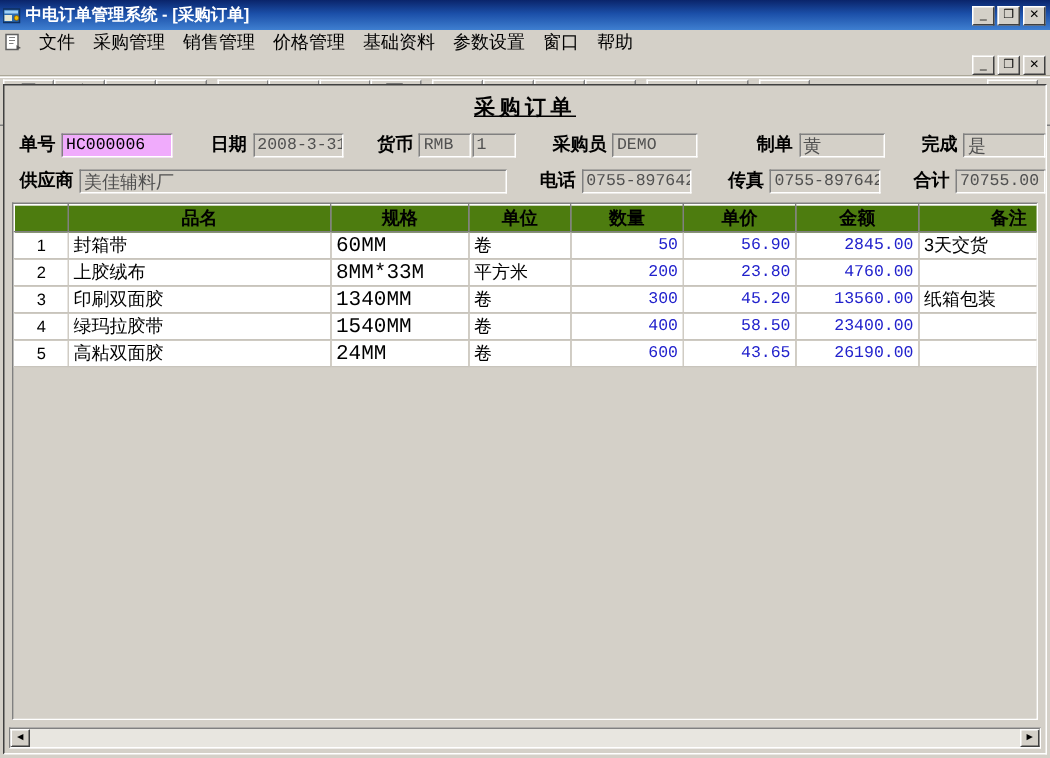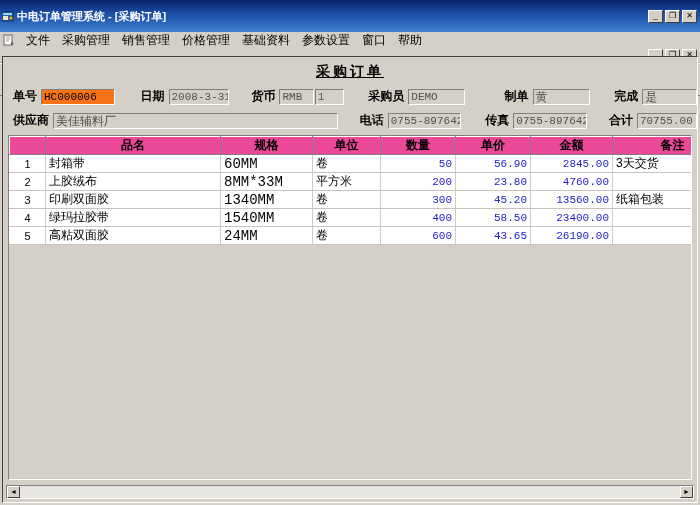--- a/index.html
+++ b/index.html
@@ -7,21 +7,21 @@
     width:700px;height:505px;overflow:hidden;
     background:#d4d0c8;
     font-family:"Liberation Sans","DejaVu Sans",sans-serif;
     font-size:12px;color:#000;
     -webkit-font-smoothing:none;
   }
   .app{position:relative;width:700px;height:505px;background:#d4d0c8;}
 
   
   .titlebar{
-    height:32px;
+    height:20px;
     background:linear-gradient(to bottom,#0a246a 0%,#1b4fa8 45%,#3f7fd0 100%);
     display:flex;align-items:center;
     padding:0 2px;box-sizing:border-box;
   }
   .titlebar .tb-icon{
     width:12px;height:12px;margin-right:3px;flex:0 0 auto;
     display:flex;align-items:center;justify-content:center;
   }
   .titlebar .tb-text{
     color:#fff;font-size:11px;font-weight:bold;white-space:nowrap;
@@ -96,36 +96,36 @@
   }
 
   .fieldrow{
     display:flex;align-items:flex-end;height:20px;margin-top:4px;padding-left:10px;
     box-sizing:border-box;
   }
   .lbl{font-size:12px;font-weight:bold;white-space:nowrap;margin-right:4px;}
   .fld{
     height:16px;box-sizing:border-box;
     border:1px solid;border-color:#808080 #ffffff #ffffff #808080;
-    background:#f97316;font-size:11px;line-height:14px;
+    background:#f0abfc;font-size:11px;line-height:14px;
     padding:0 2px;white-space:nowrap;overflow:hidden;
     font-family:"Liberation Mono","DejaVu Sans Mono",monospace;
   }
   .fld.grey{background:#d4d0c8;color:#505050;}
   .fld.cjk{font-family:"Liberation Sans","DejaVu Sans",sans-serif;font-size:12px;}
 
   
   .gridwrap{
     position:absolute;left:5px;right:5px;top:78px;bottom:22px;
     border:1px solid;border-color:#808080 #ffffff #ffffff #808080;
     background:#d4d0c8;box-sizing:border-box;overflow:hidden;
   }
   table.grid{border-collapse:collapse;width:100%;table-layout:fixed;font-size:12px;}
   table.grid th{
-    background:#ec4899;height:14px;font-size:12px;font-weight:bold;
+    background:#4d7c0f;height:14px;font-size:12px;font-weight:bold;
     border-right:1px solid #808080;border-bottom:1px solid #808080;
     border-top:1px solid #ffffff;border-left:1px solid #ffffff;
     padding:0;box-sizing:border-box;
   }
   table.grid td{
     height:13px;padding:0 3px;box-sizing:border-box;
     border-right:1px solid #d0ccc4;border-bottom:1px solid #c8c4bc;
     background:#fff;overflow:hidden;white-space:nowrap;
   }
   td.rownum{background:#d4d0c8;text-align:center;font-size:11px;

